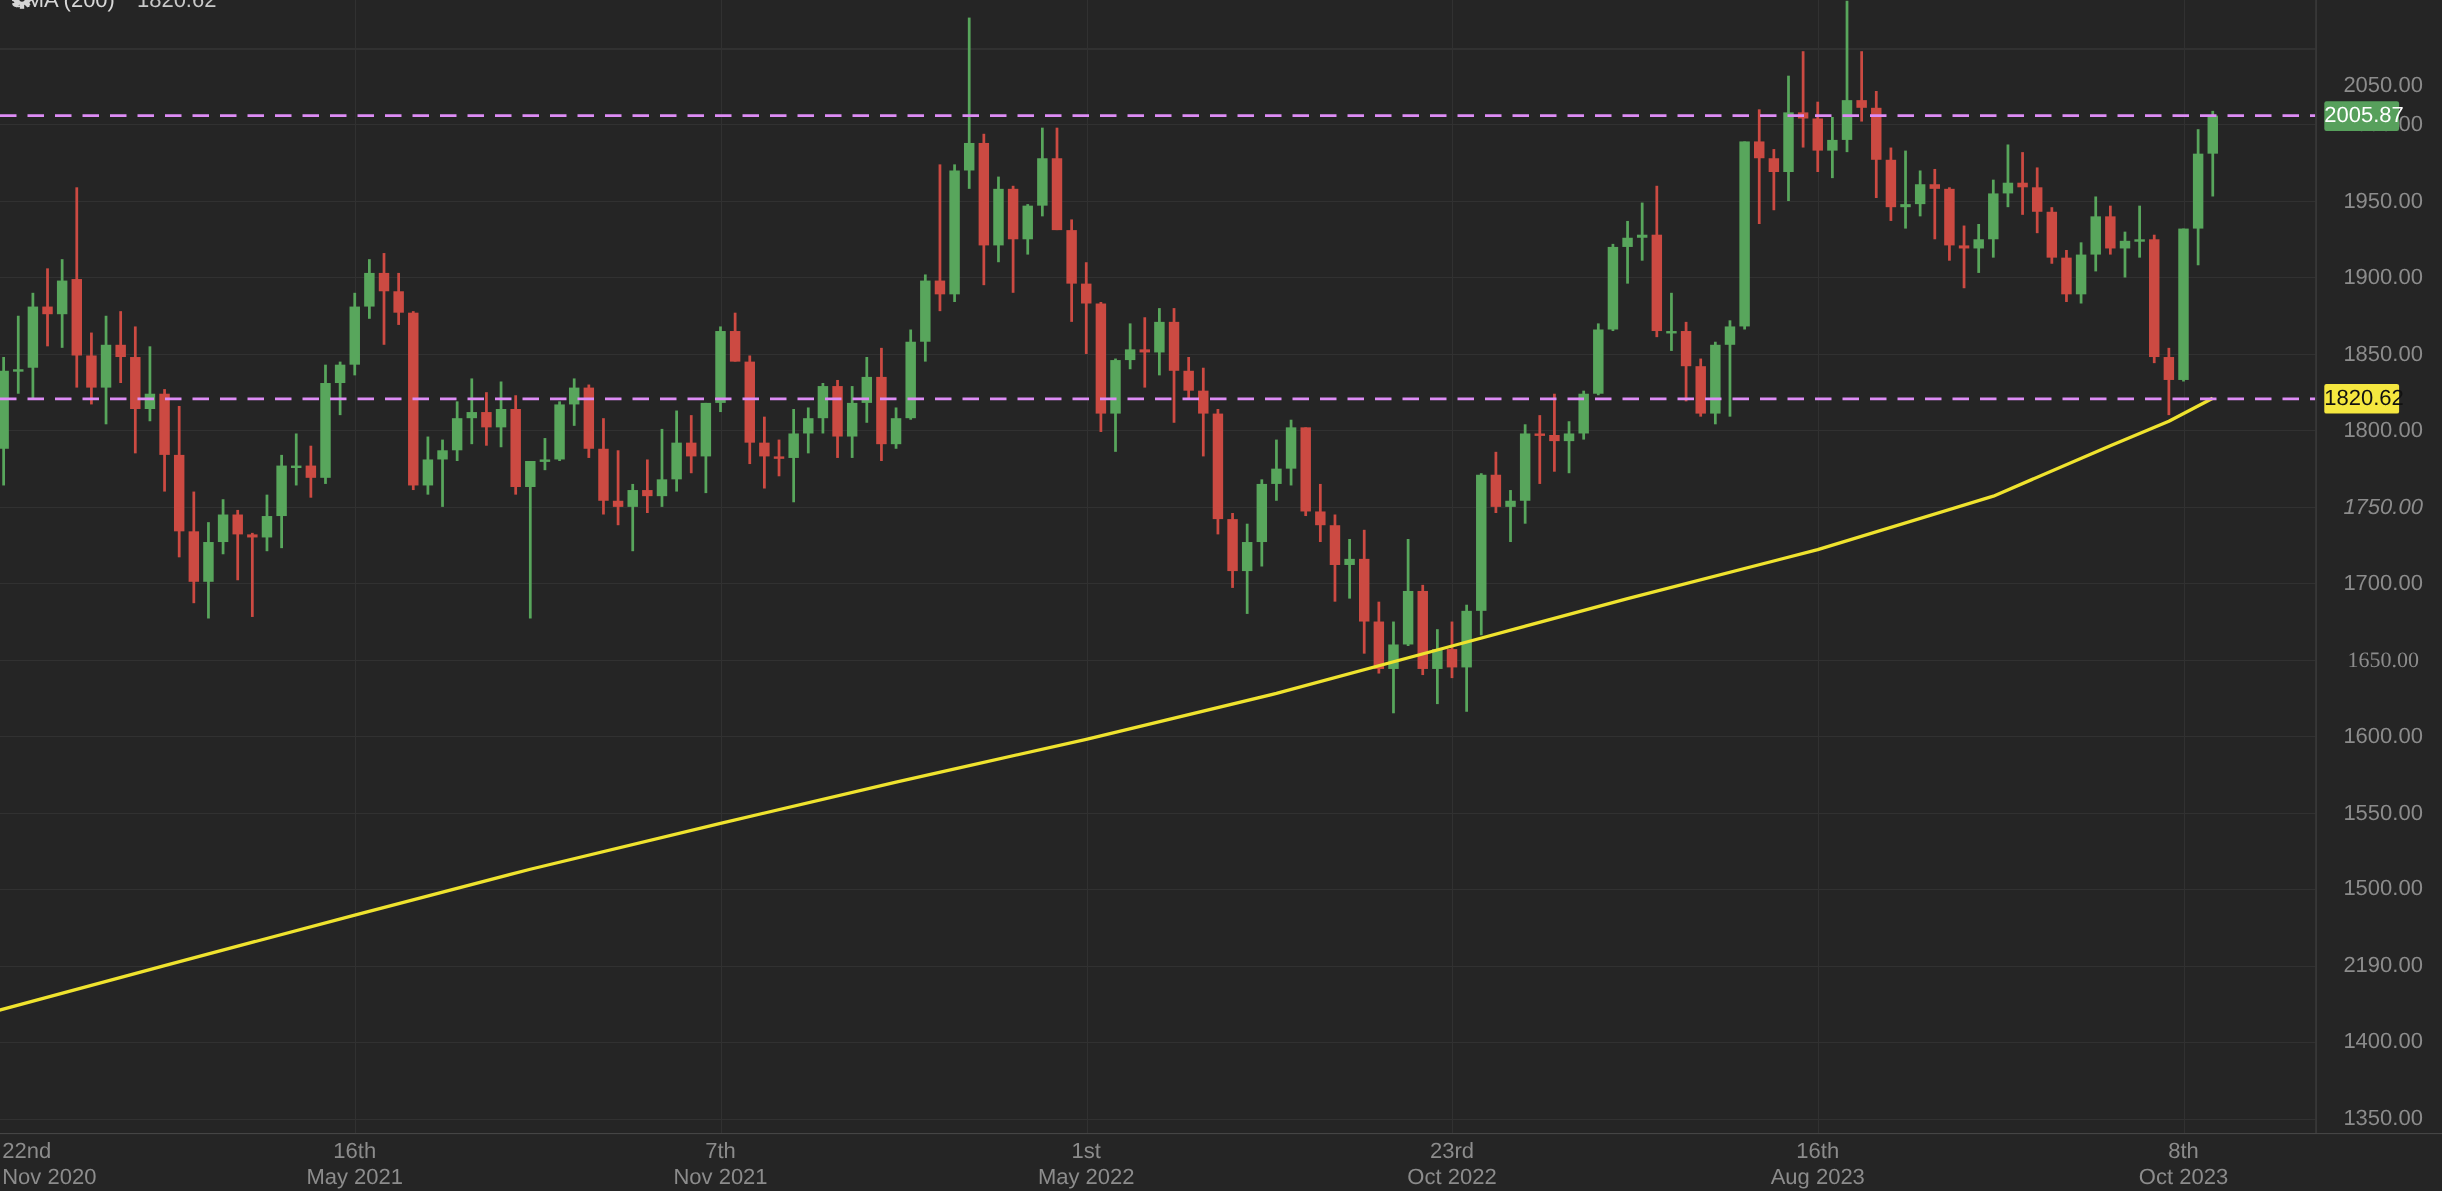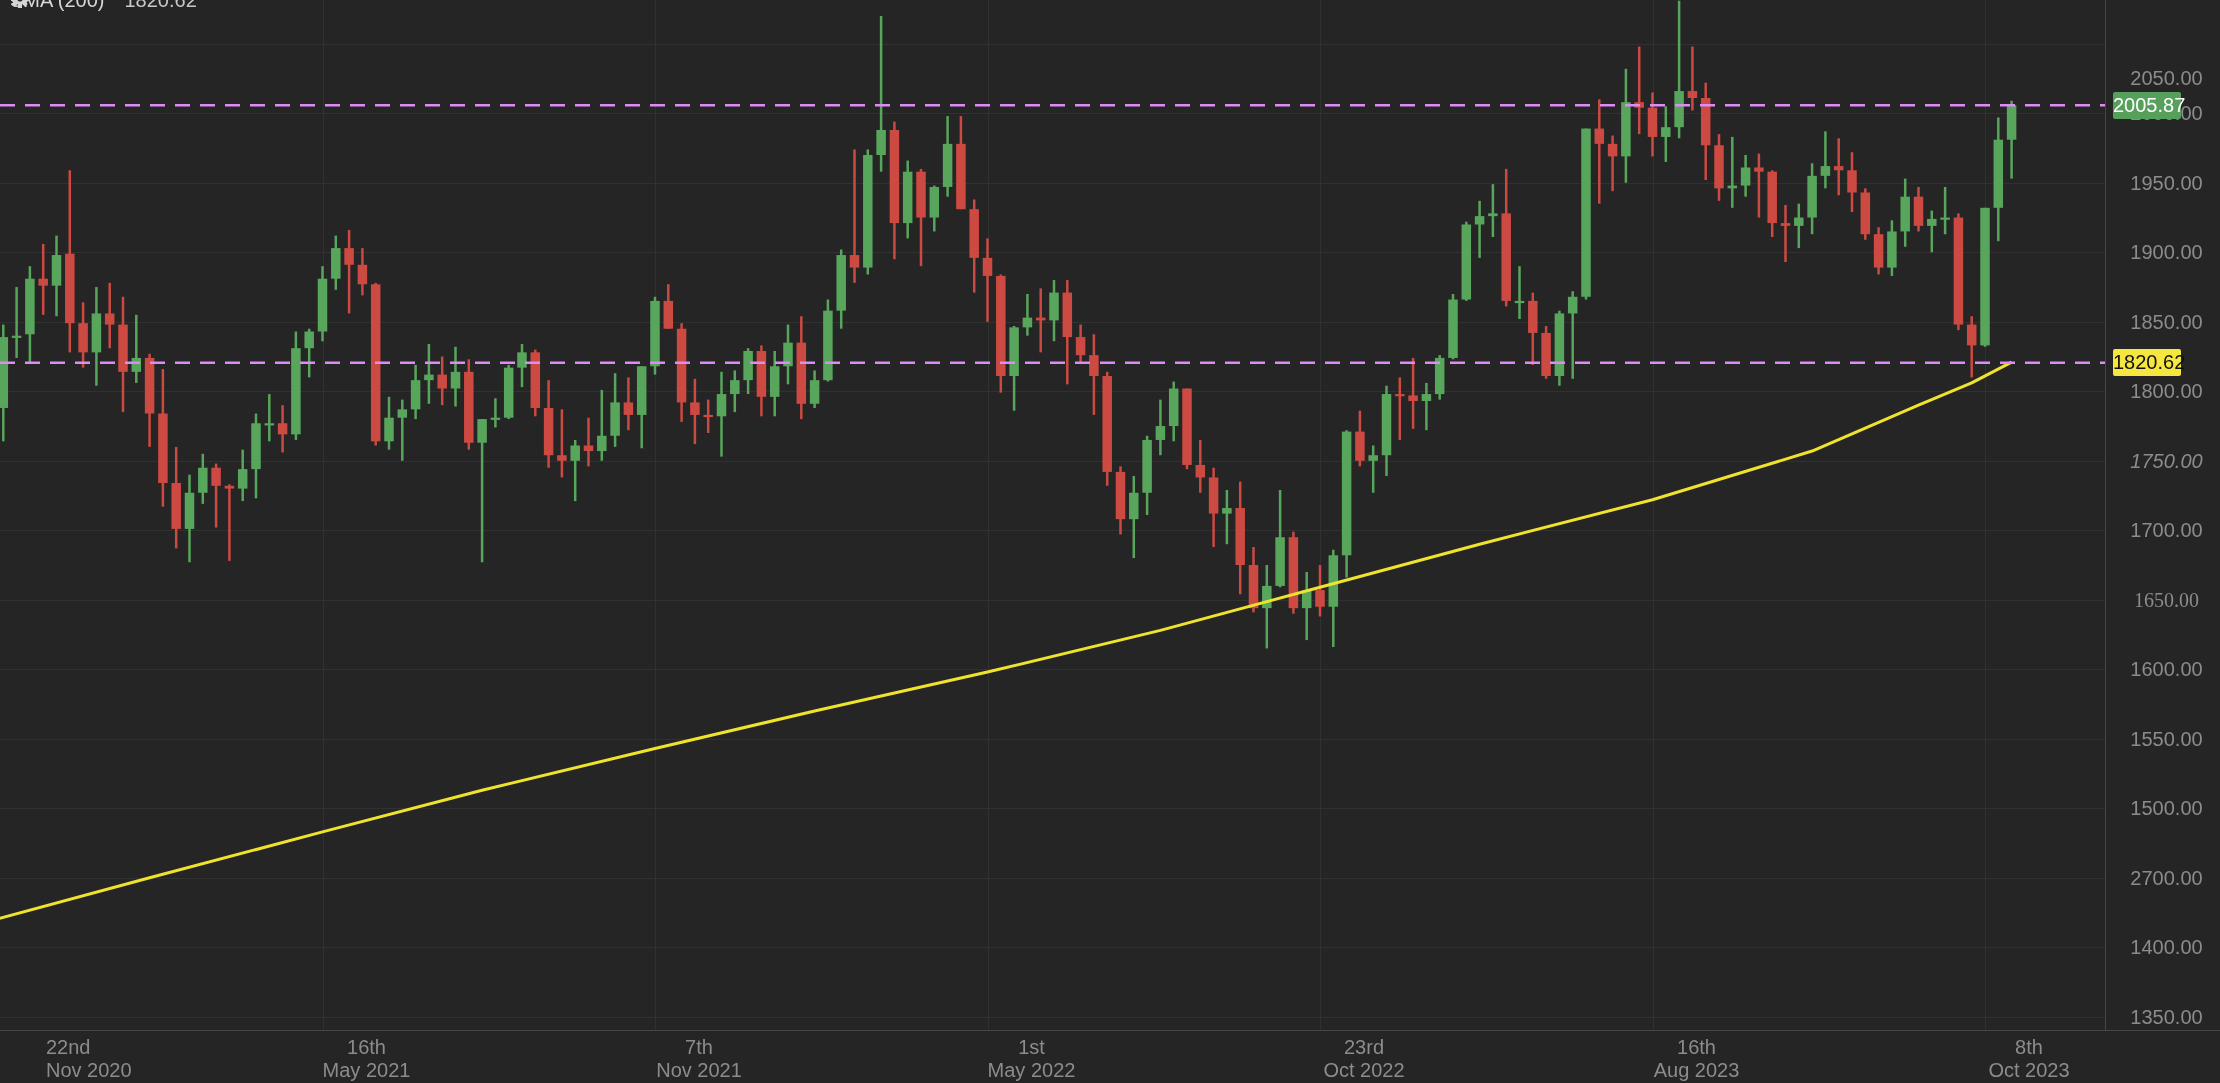--- a/index.html
+++ b/index.html
@@ -17,21 +17,21 @@
               border-left:1px solid #454545;background:#252525;}
   .pa-label{position:absolute;left:0;width:100%;text-align:center;padding-left:6px;
             box-sizing:border-box;color:#8c8c8c;font-size:20px;line-height:24px;}
   .tag{position:absolute;left:7px;width:68px;height:27px;border-radius:2px;
        font-size:20px;line-height:27px;text-align:right;z-index:4;}
   .tag.green{background:#57a05c;color:#ffffff;}
   .tag.yellow{background:#f5e73f;color:#111111;}
   .time-axis{position:absolute;left:0;top:1030px;width:2220px;height:53px;
              border-top:1px solid #454545;background:#252525;}
   .ta-label{position:absolute;top:5px;color:#8c8c8c;font-size:20px;line-height:23px;
-            text-align:center;white-space:nowrap;margin-left:44px;}
+            text-align:center;white-space:nowrap;}
   .ta-label span{display:block;}
 </style>
 </head>
 <body>
 
 <div class="plot">
   <svg id="chart-svg" width="2105" height="1030" viewBox="0 0 2105 1030">
       <line x1="0" x2="2105" y1="44.5" y2="44.5" stroke="#313131" stroke-width="1" shape-rendering="crispEdges"></line>
       <line x1="0" x2="2105" y1="113.5" y2="113.5" stroke="#313131" stroke-width="1" shape-rendering="crispEdges"></line>
       <line x1="0" x2="2105" y1="183.5" y2="183.5" stroke="#313131" stroke-width="1" shape-rendering="crispEdges"></line>
@@ -385,21 +385,21 @@
         <circle cx="0" cy="0" r="2.6" fill="#252525"></circle>
       </svg>
     </span>
     <span class="lg-value">1820.62</span>
   </div>
 </div>
 
 <div class="price-axis" id="price-axis">
     <div class="pa-label" style="top: 1004.79px;">1350.00</div>
     <div class="pa-label" style="top: 935.294px;">1400.00</div>
-    <div class="pa-label" style="top: 865.794px;">2700.00</div>
+    <div class="pa-label" style="top: 865.794px;">2190.00</div>
     <div class="pa-label" style="top: 796.293px;">1500.00</div>
     <div class="pa-label" style="top: 726.792px;">1550.00</div>
     <div class="pa-label" style="top: 657.291px;">1600.00</div>
     <div class="pa-label" style="top: 587.791px; font-family: Liberation Serif, serif;">1650.00</div>
     <div class="pa-label" style="top: 518.29px;">1700.00</div>
     <div class="pa-label" style="top: 448.789px; font-style: italic;">1750.00</div>
     <div class="pa-label" style="top: 379.289px;">1800.00</div>
     <div class="pa-label" style="top: 309.788px;">1850.00</div>
     <div class="pa-label" style="top: 240.287px;">1900.00</div>
     <div class="pa-label" style="top: 170.787px;">1950.00</div>

